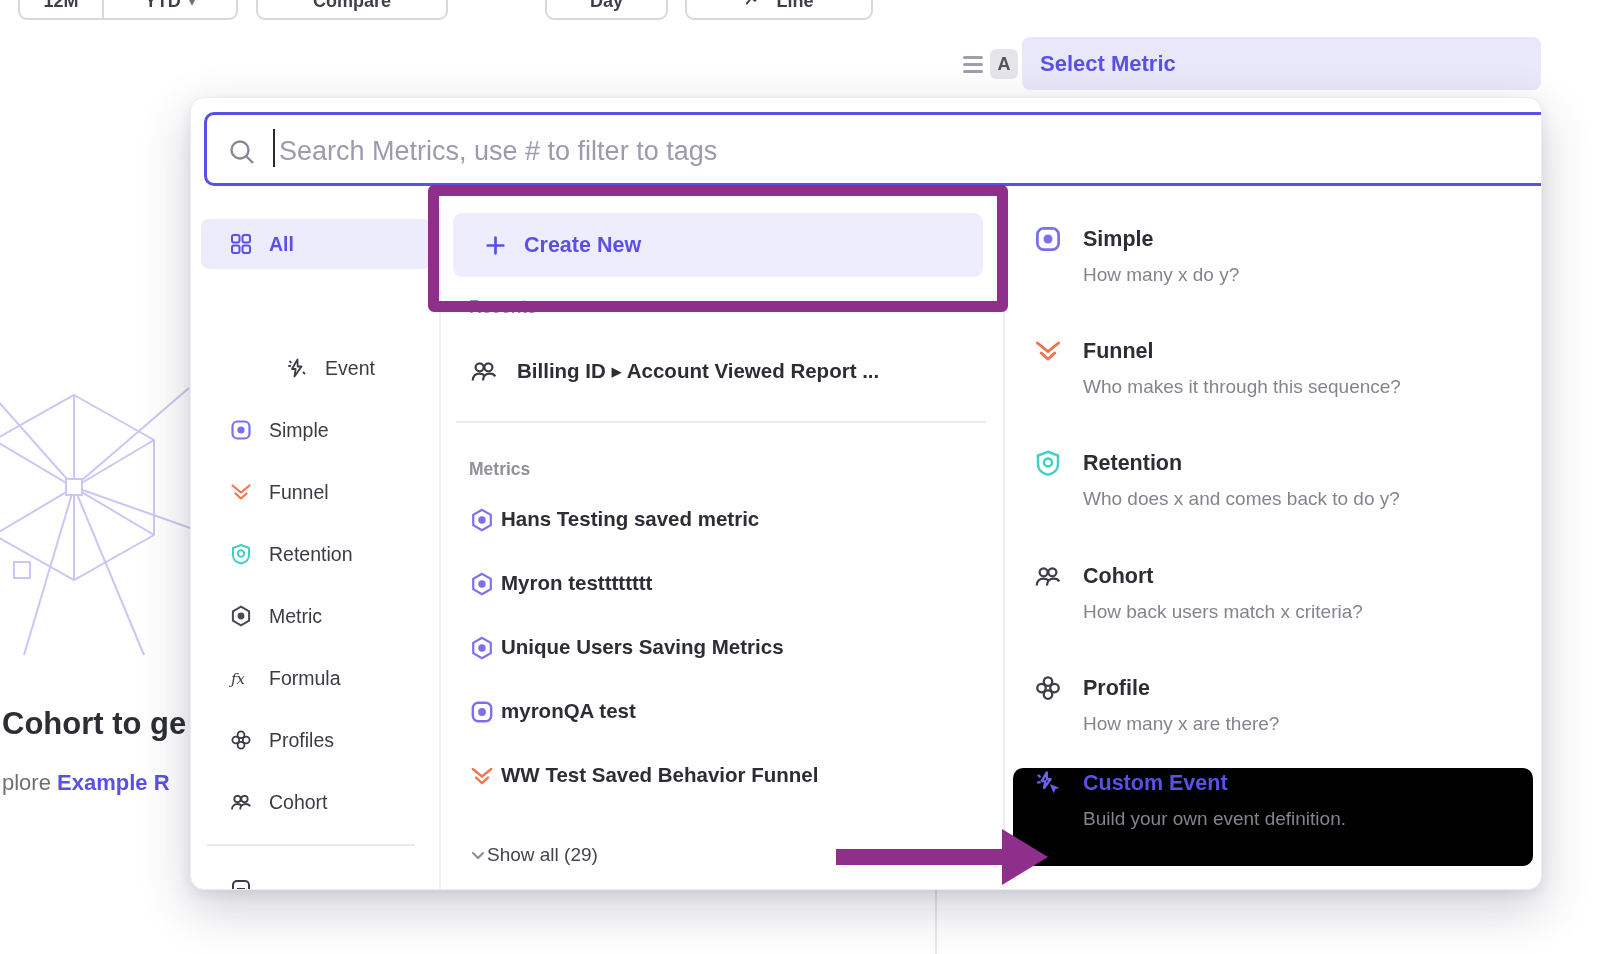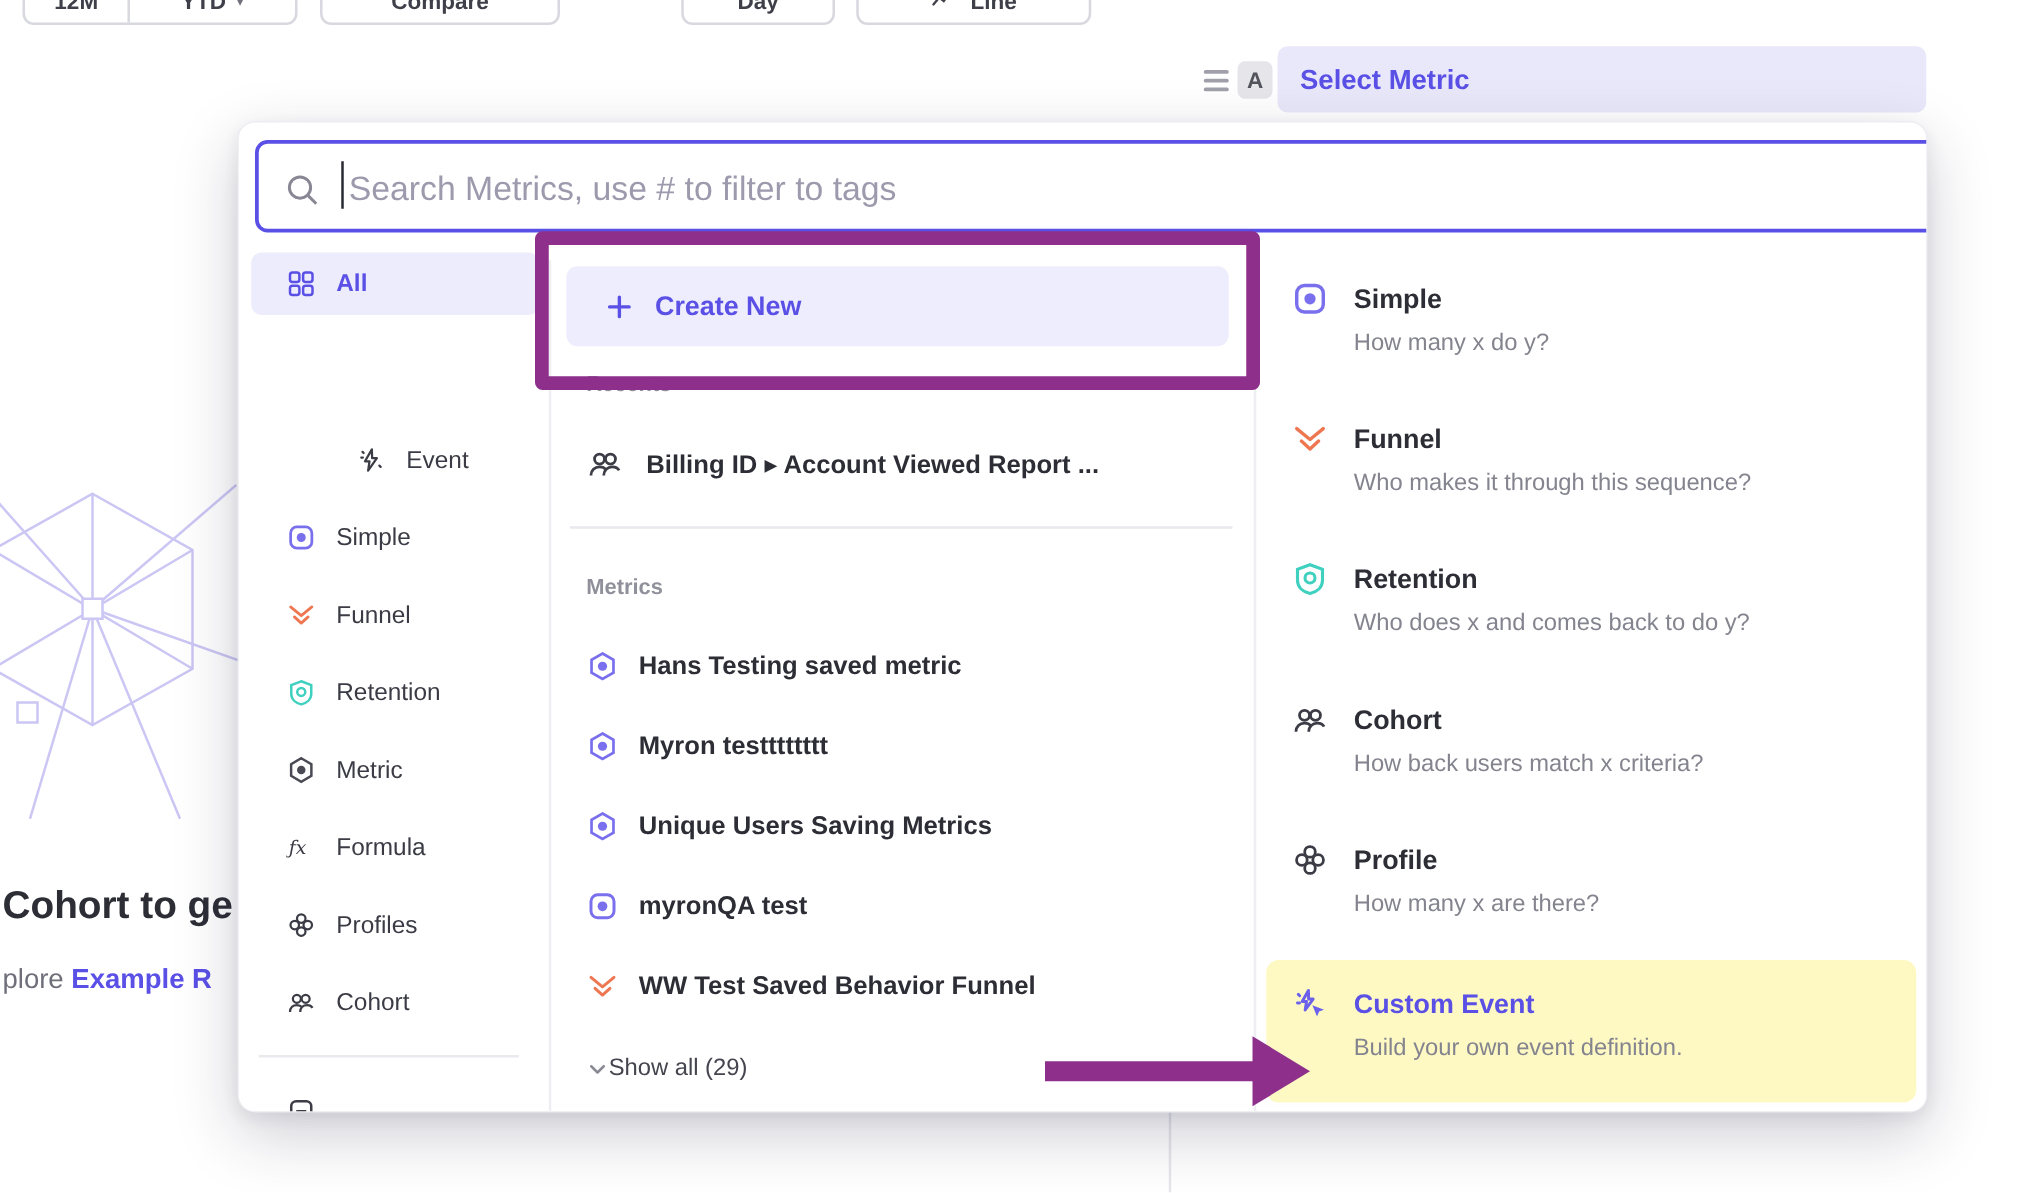--- a/index.html
+++ b/index.html
@@ -43,31 +43,31 @@
   .side-divider { position:absolute; left:16px; top:746px; width:208px; height:1.5px; background:#e9e9ee; }
   .partial-icon { position:absolute; left:38px; top:779px; width:24px; height:24px; }
 
   .create-new { position:absolute; left:262px; top:115px; width:530px; height:64px; background:#eeedfd; border-radius:9px; display:flex; align-items:center; gap:16px; padding-left:30px; font-size:21.5px; font-weight:700; color:#5a50e6; cursor:pointer; }
   .create-new svg { width:25px; height:25px; }
   .sec-heading { position:absolute; left:278px; font-size:17.5px; font-weight:700; color:#90909b; }
   .recent-item { position:absolute; left:265px; top:250px; width:530px; height:46px; display:flex; align-items:center; gap:18px; padding-left:13px; cursor:pointer; }
   .recent-item svg { width:30px; height:30px; }
   .item-label { font-size:20.5px; font-weight:700; color:#2d2d36; white-space:nowrap; }
   .h-divider { position:absolute; left:265px; top:323px; width:530px; height:1.5px; background:#e9e9ee; }
-  .metric-item { position:absolute; left:265px; width:530px; height:52px; display:flex; align-items:center; gap:16px; padding-left:13px; cursor:pointer; }
+  .metric-item { position:absolute; left:265px; width:530px; height:52px; display:flex; align-items:flex-start; gap:6px; padding-left:13px; cursor:pointer; }
   .metric-item svg { width:26px; height:26px; }
   .show-all { position:absolute; left:278px; top:742px; height:30px; display:flex; align-items:center; gap:0; cursor:pointer; font-size:19px; font-weight:500; color:#45454f; }
   .show-all svg { width:18px; height:18px; }
 
   .type-item { position:absolute; left:822px; width:520px; cursor:pointer; }
   .type-head { display:flex; align-items:center; gap:20px; padding-left:20px; }
   .type-head svg { width:30px; height:30px; flex:none; display:block; }
   .type-title { font-size:21.5px; font-weight:700; color:#2d2d36; }
   .type-desc { margin:10px 0 0 70px; font-size:19px; color:#84848f; }
-  .type-item.highlight { background:#fef9c3; border-radius:10px; height:114px; padding-top:20px; top:670px; }
+  .type-item.highlight { background:#000000; border-radius:10px; height:98px; top:670px; }
   .type-item.highlight .type-title { color:#5a50e6; }
 
   
   .anno-box { position:absolute; left:428px; top:185px; width:580px; height:127px; border:11px solid #8e2f8c; border-radius:6px; z-index:30; pointer-events:none; }
   .anno-shaft { position:absolute; left:836px; top:849px; width:170px; height:16px; background:#8e2f8c; z-index:30; pointer-events:none; }
   .anno-head { position:absolute; left:1002px; top:829px; width:0; height:0; border-left:46px solid #8e2f8c; border-top:28px solid transparent; border-bottom:28px solid transparent; z-index:30; pointer-events:none; }
 </style>
 </head>
 <body>
 
@@ -141,21 +141,21 @@
           <line x1="19.5" y1="19.5" x2="26" y2="26"></line>
         </svg>
     </span>
     <span class="caret-bar"></span>
     <input placeholder="Search Metrics, use # to filter to tags" style="">
   </div>
 
   <div class="vline" style="left:248px;"></div>
   <div class="vline" style="left:812px;"></div>
 
-  <div class="side-item selected" style="top:104px;align-items:center;">
+  <div class="side-item selected" style="top:121px;align-items:center;">
     <svg viewBox="0 0 24 24" fill="none" stroke="#5a50e6" stroke-width="2">
         <rect x="3" y="3" width="7.5" height="7.5" rx="2"></rect>
         <rect x="13.5" y="3" width="7.5" height="7.5" rx="2"></rect>
         <rect x="3" y="13.5" width="7.5" height="7.5" rx="2"></rect>
         <rect x="13.5" y="13.5" width="7.5" height="7.5" rx="2"></rect>
       </svg>
     <span class="side-label">All</span>
   </div>
   <div class="side-item" style="top:245px;justify-content:center;">
     <svg viewBox="0 0 24 24" fill="none" stroke="#3c3c46" stroke-width="1.8" stroke-linejoin="round">

